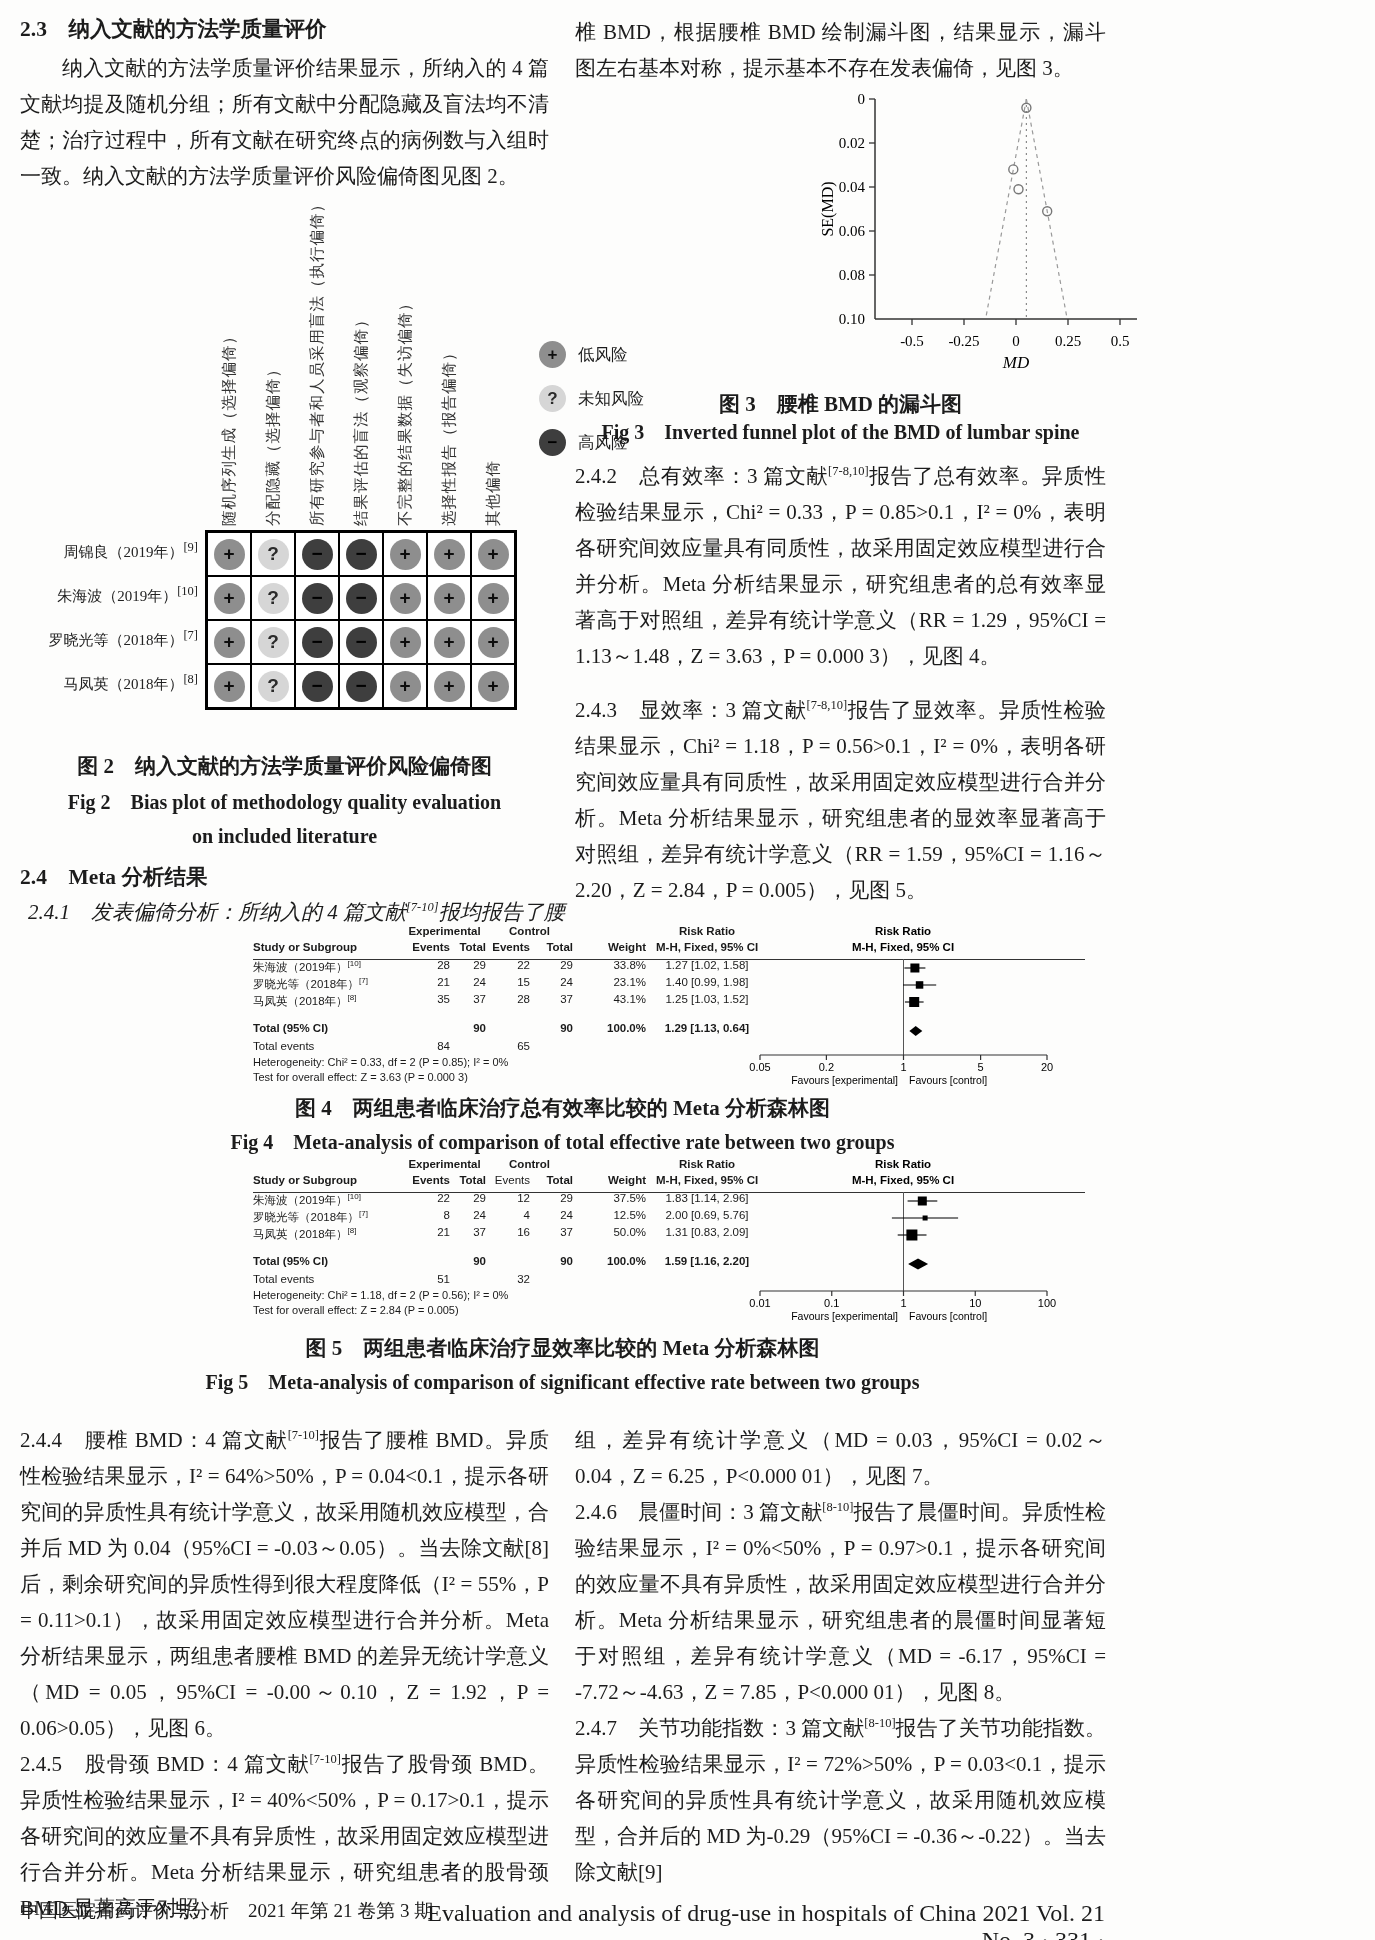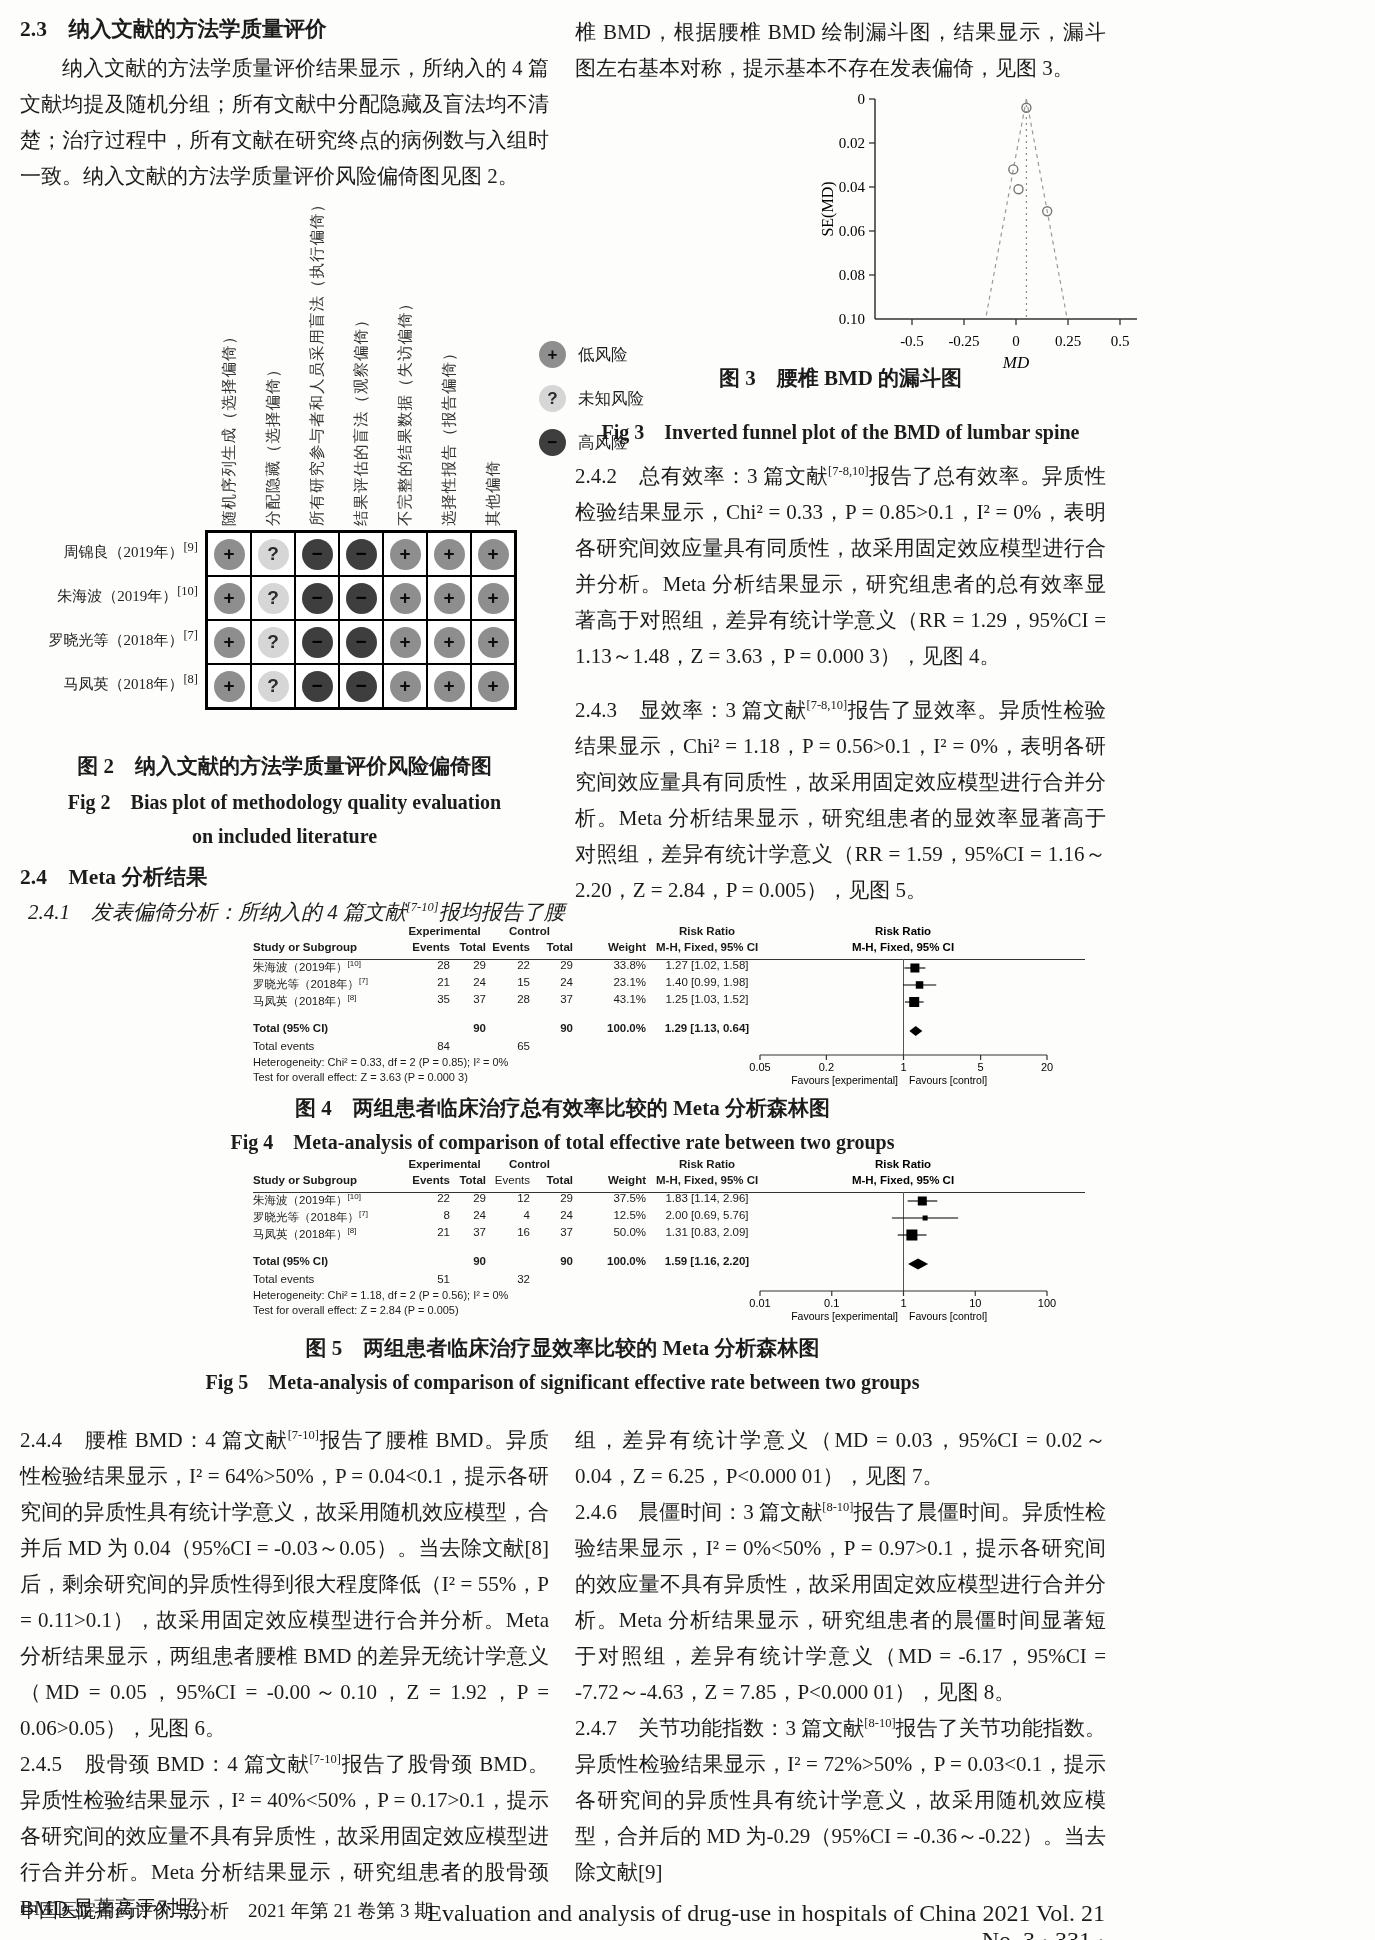--- a/index.html
+++ b/index.html
@@ -239,21 +239,21 @@
       <text x="97" y="262" font-size="15" text-anchor="middle">-0.5</text>
       <text x="149" y="262" font-size="15" text-anchor="middle">-0.25</text>
       <text x="201" y="262" font-size="15" text-anchor="middle">0</text>
       <text x="253" y="262" font-size="15" text-anchor="middle">0.25</text>
       <text x="305" y="262" font-size="15" text-anchor="middle">0.5</text>
       <text x="18" y="125" font-size="16" text-anchor="middle" transform="rotate(-90 18 125)">SE(MD)</text>
       <text x="201" y="284" font-size="17" font-style="italic" text-anchor="middle">MD</text>
     </svg>
   </div>
 
-  <div class="abs cap-cn" style="left:575px;top:362px;width:531px;">图 3　腰椎 BMD 的漏斗图</div>
+  <div class="abs cap-cn" style="left:575px;top:388px;width:531px;">图 3　腰椎 BMD 的漏斗图</div>
   <div class="abs cap-en" style="left:575px;top:416px;width:531px;">Fig 3　Inverted funnel plot of the BMD of lumbar spine</div>
 
   <div class="abs cjk" style="left:575px;top:458px;width:531px;"><span>2.4.2　总有效率：3 篇文献</span><sup class="ref">[7-8,10]</sup><span>报告了总有效率。异质性检验结果显示，Chi² = 0.33，P = 0.85&gt;0.1，I² = 0%，表明各研究间效应量具有同质性，故采用固定效应模型进行合并分析。Meta 分析结果显示，研究组患者的总有效率显著高于对照组，差异有统计学意义（RR = 1.29，95%CI = 1.13～1.48，Z = 3.63，P = 0.000 3），见图 4。</span></div>
   <div class="abs cjk" style="left:575px;top:692px;width:531px;"><span>2.4.3　显效率：3 篇文献</span><sup class="ref">[7-8,10]</sup><span>报告了显效率。异质性检验结果显示，Chi² = 1.18，P = 0.56&gt;0.1，I² = 0%，表明各研究间效应量具有同质性，故采用固定效应模型进行合并分析。Meta 分析结果显示，研究组患者的显效率显著高于对照组，差异有统计学意义（RR = 1.59，95%CI = 1.16～2.20，Z = 2.84，P = 0.005），见图 5。</span></div>
 
   <div class="abs forest" style="left:253px;top:925px;width:832px;height:165px;">
     <div class="f-grid">
       <div class="gr1 gce tc fb">Experimental</div>
       <div class="gr1 gcc tc fb">Control</div>
       <div class="gr1 gc7 tc fb">Risk Ratio</div>

